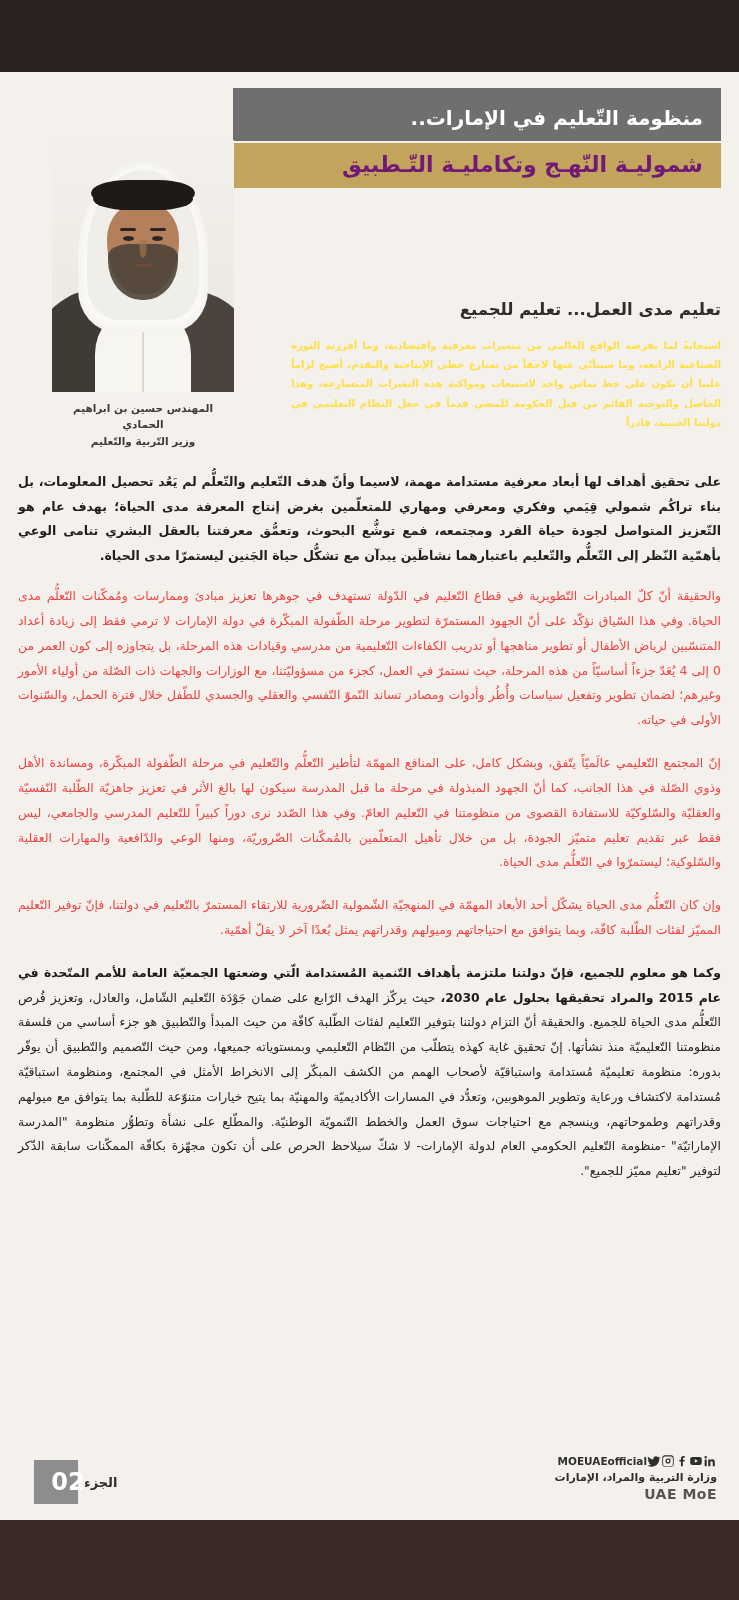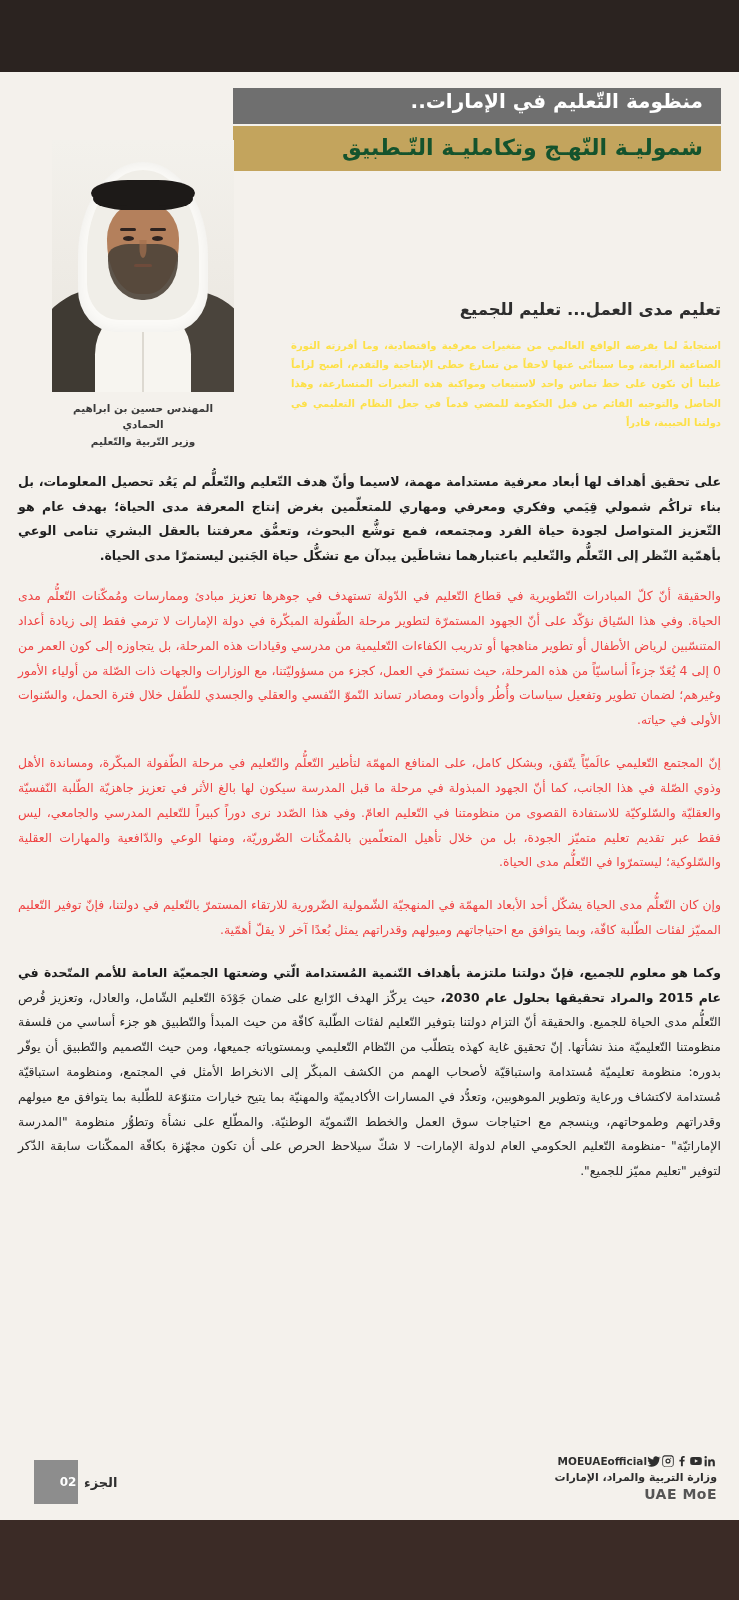--- a/index.html
+++ b/index.html
@@ -18,26 +18,26 @@
   .sheet {
     position:absolute; left:0; top:72px; width:739px; height:1448px;
     background:#f4f1ec;
   }
 
   
   .title-block { position:absolute; right:18px; top:88px; width:488px; }
   .title-1 {
     background:#6f6f6f; color:#ffffff;
     font-size:20px; font-weight:bold;
-    padding:1px 18px 11px 18px;
+    padding:18px 18px 11px 18px;
     text-align:right;
     letter-spacing:0px;
   }
   .title-2 {
-    background:#c3a45d; color:#14532d;
+    background:#c3a45d; color:#701a75;
     font-size:22px; font-weight:bold;
     padding:9px 18px 11px 18px;
     text-align:right;
     margin-top:2px;
   }
 
   
   .portrait-wrap { position:absolute; left:52px; top:140px; width:182px; }
   .portrait {
     width:182px; height:252px;
@@ -126,21 +126,21 @@
     margin:0 0 18px 0;
   }
   .p-mixed { text-align:justify; font-size:12.4px; line-height:2.0; color:#262626; margin:0; }
   .p-mixed b { font-weight:bold; color:#1b1b1b; }
 
   
   .pagebox {
     position:absolute; left:34px; bottom:96px; width:44px; height:44px;
     background:#8d8d8d; color:#ffffff;
     display:flex; align-items:center; justify-content:center;
-    font-size:12px; font-weight:bold;padding-left:24px;
+    font-size:24px; font-weight:bold;padding-left:24px;
   }
   .pagebox-label {
     position:absolute; left:84px; bottom:96px; height:44px;
     display:flex; align-items:center;
     font-size:13px; font-weight:bold; color:#2f2f2f;
   }
   .footer-right { position:absolute; right:22px; bottom:98px; text-align:right; }
   .footer-right .l1 { font-size:11px; color:#2e2e2e; font-weight:bold; line-height:1.5; }
   .footer-right .l2 { font-size:14px; color:#555; font-weight:bold; letter-spacing:.5px; }
   .social {

